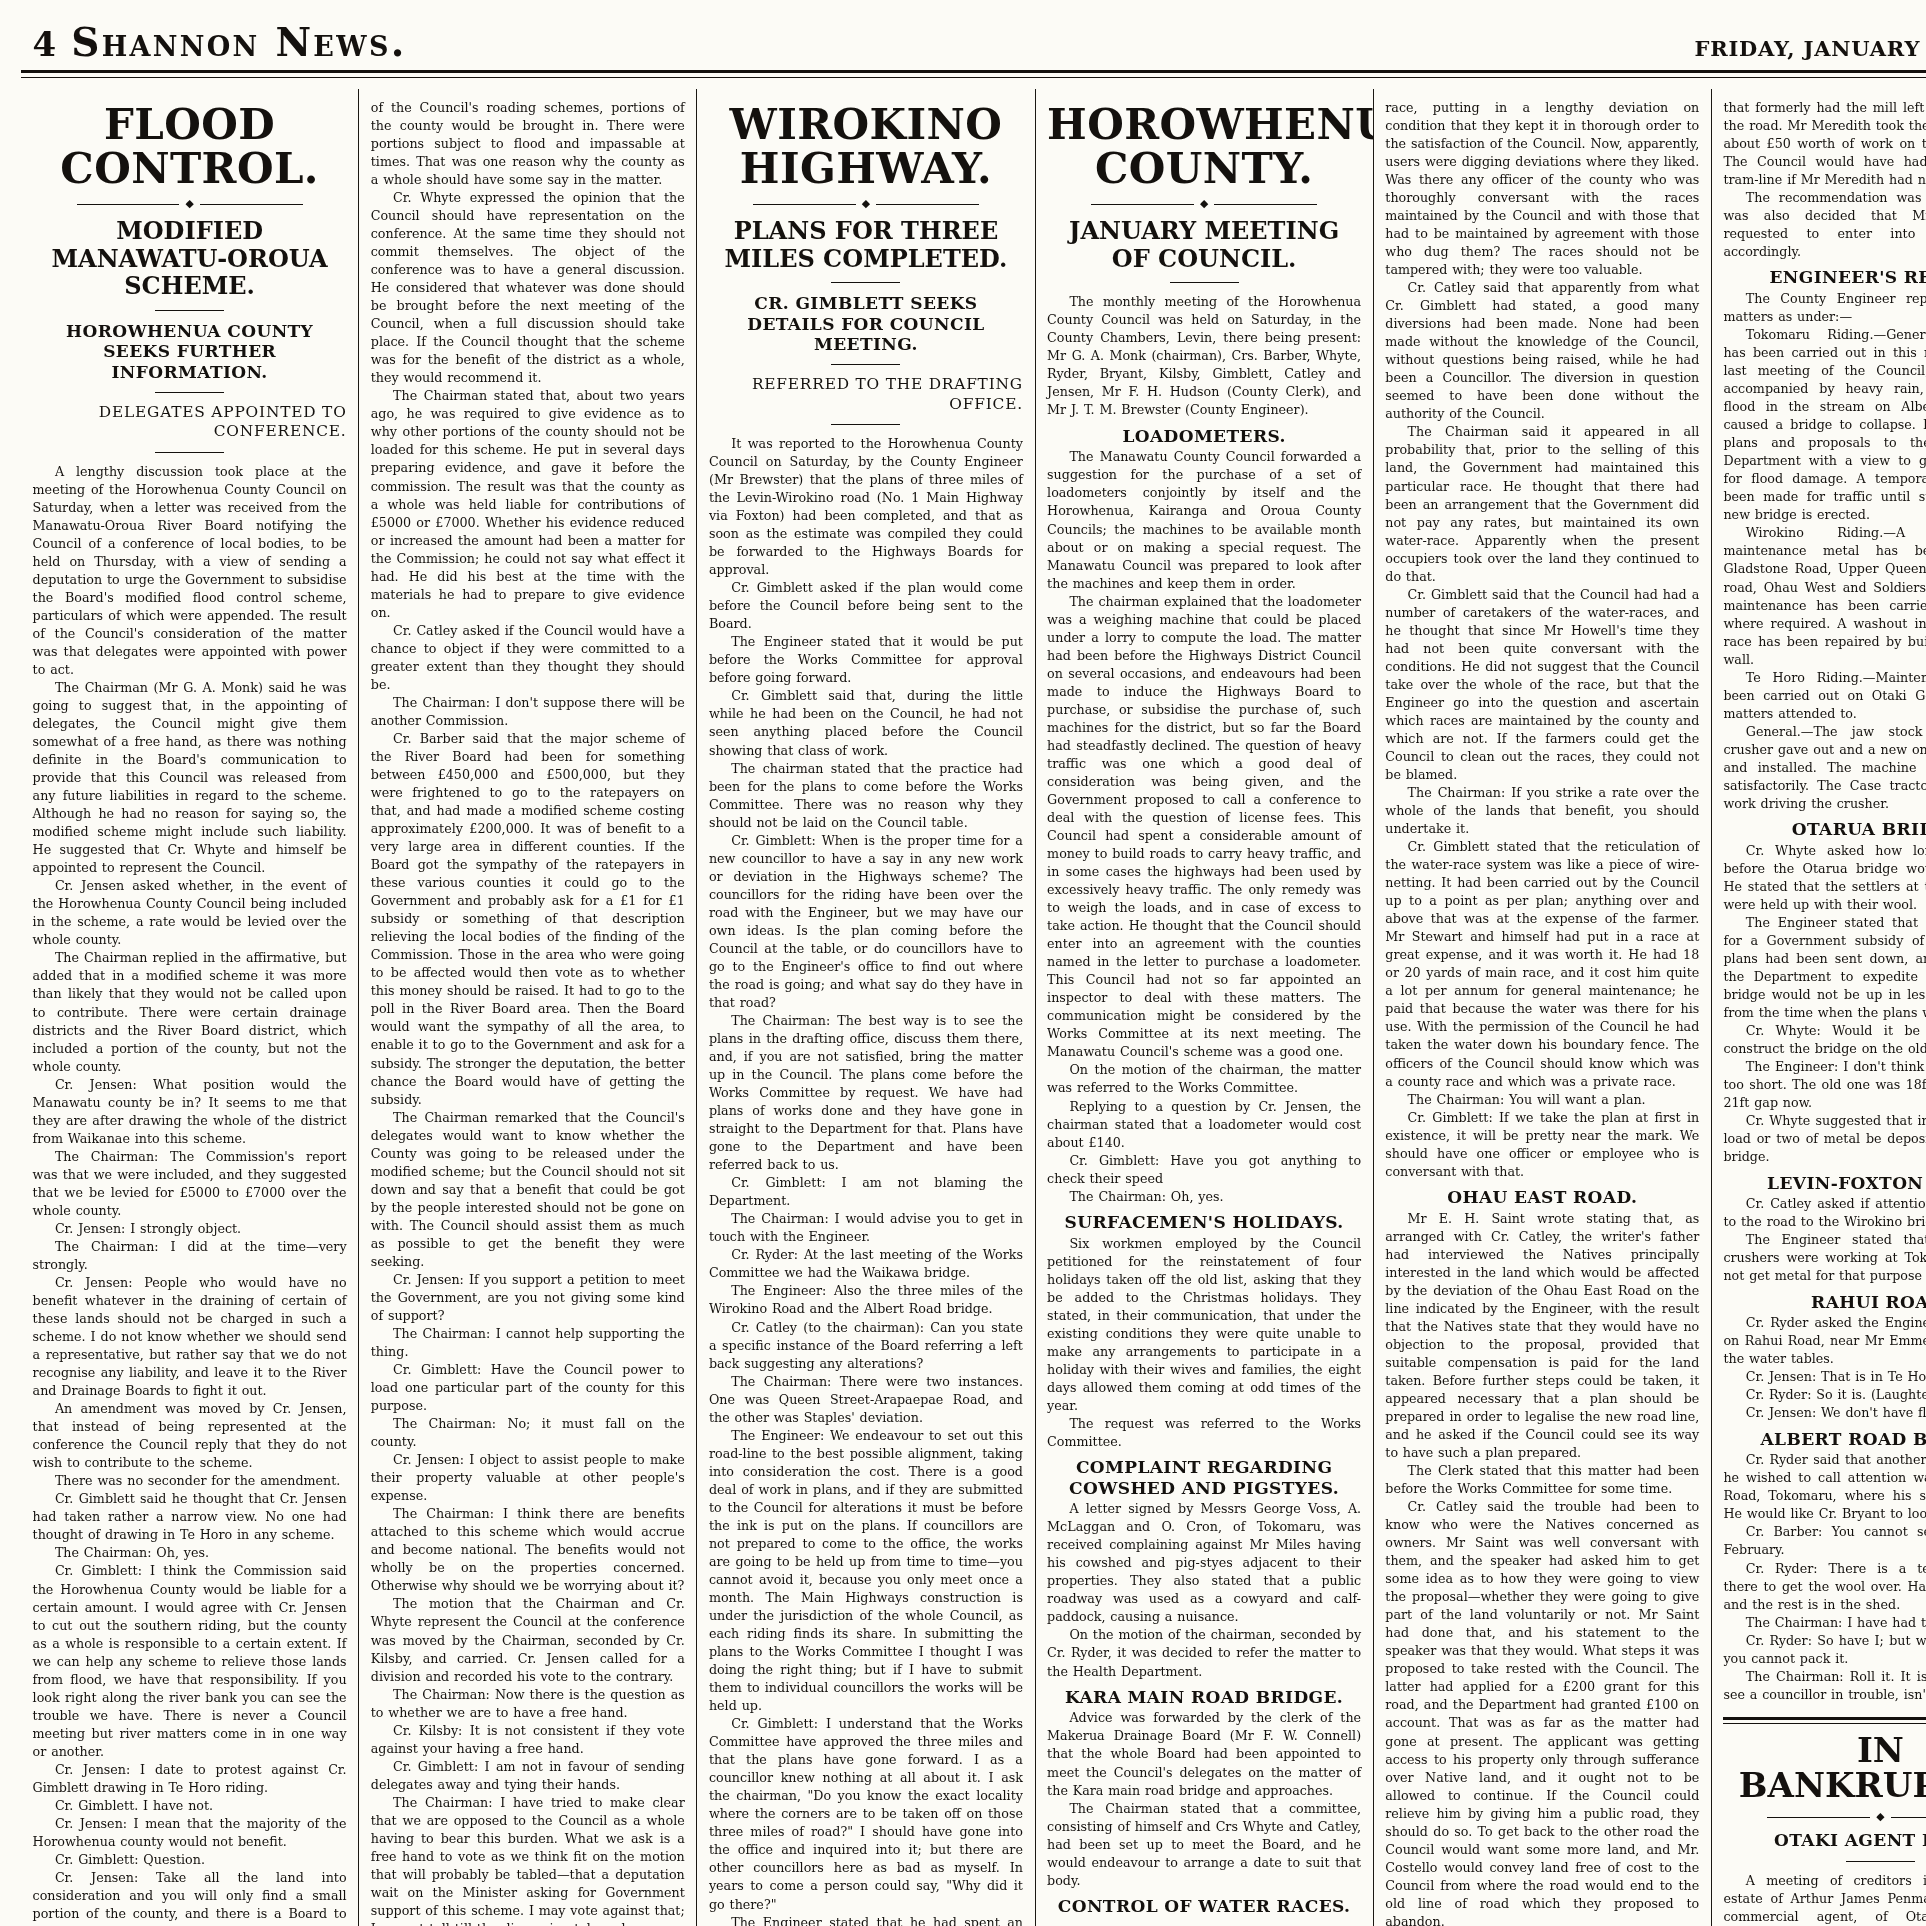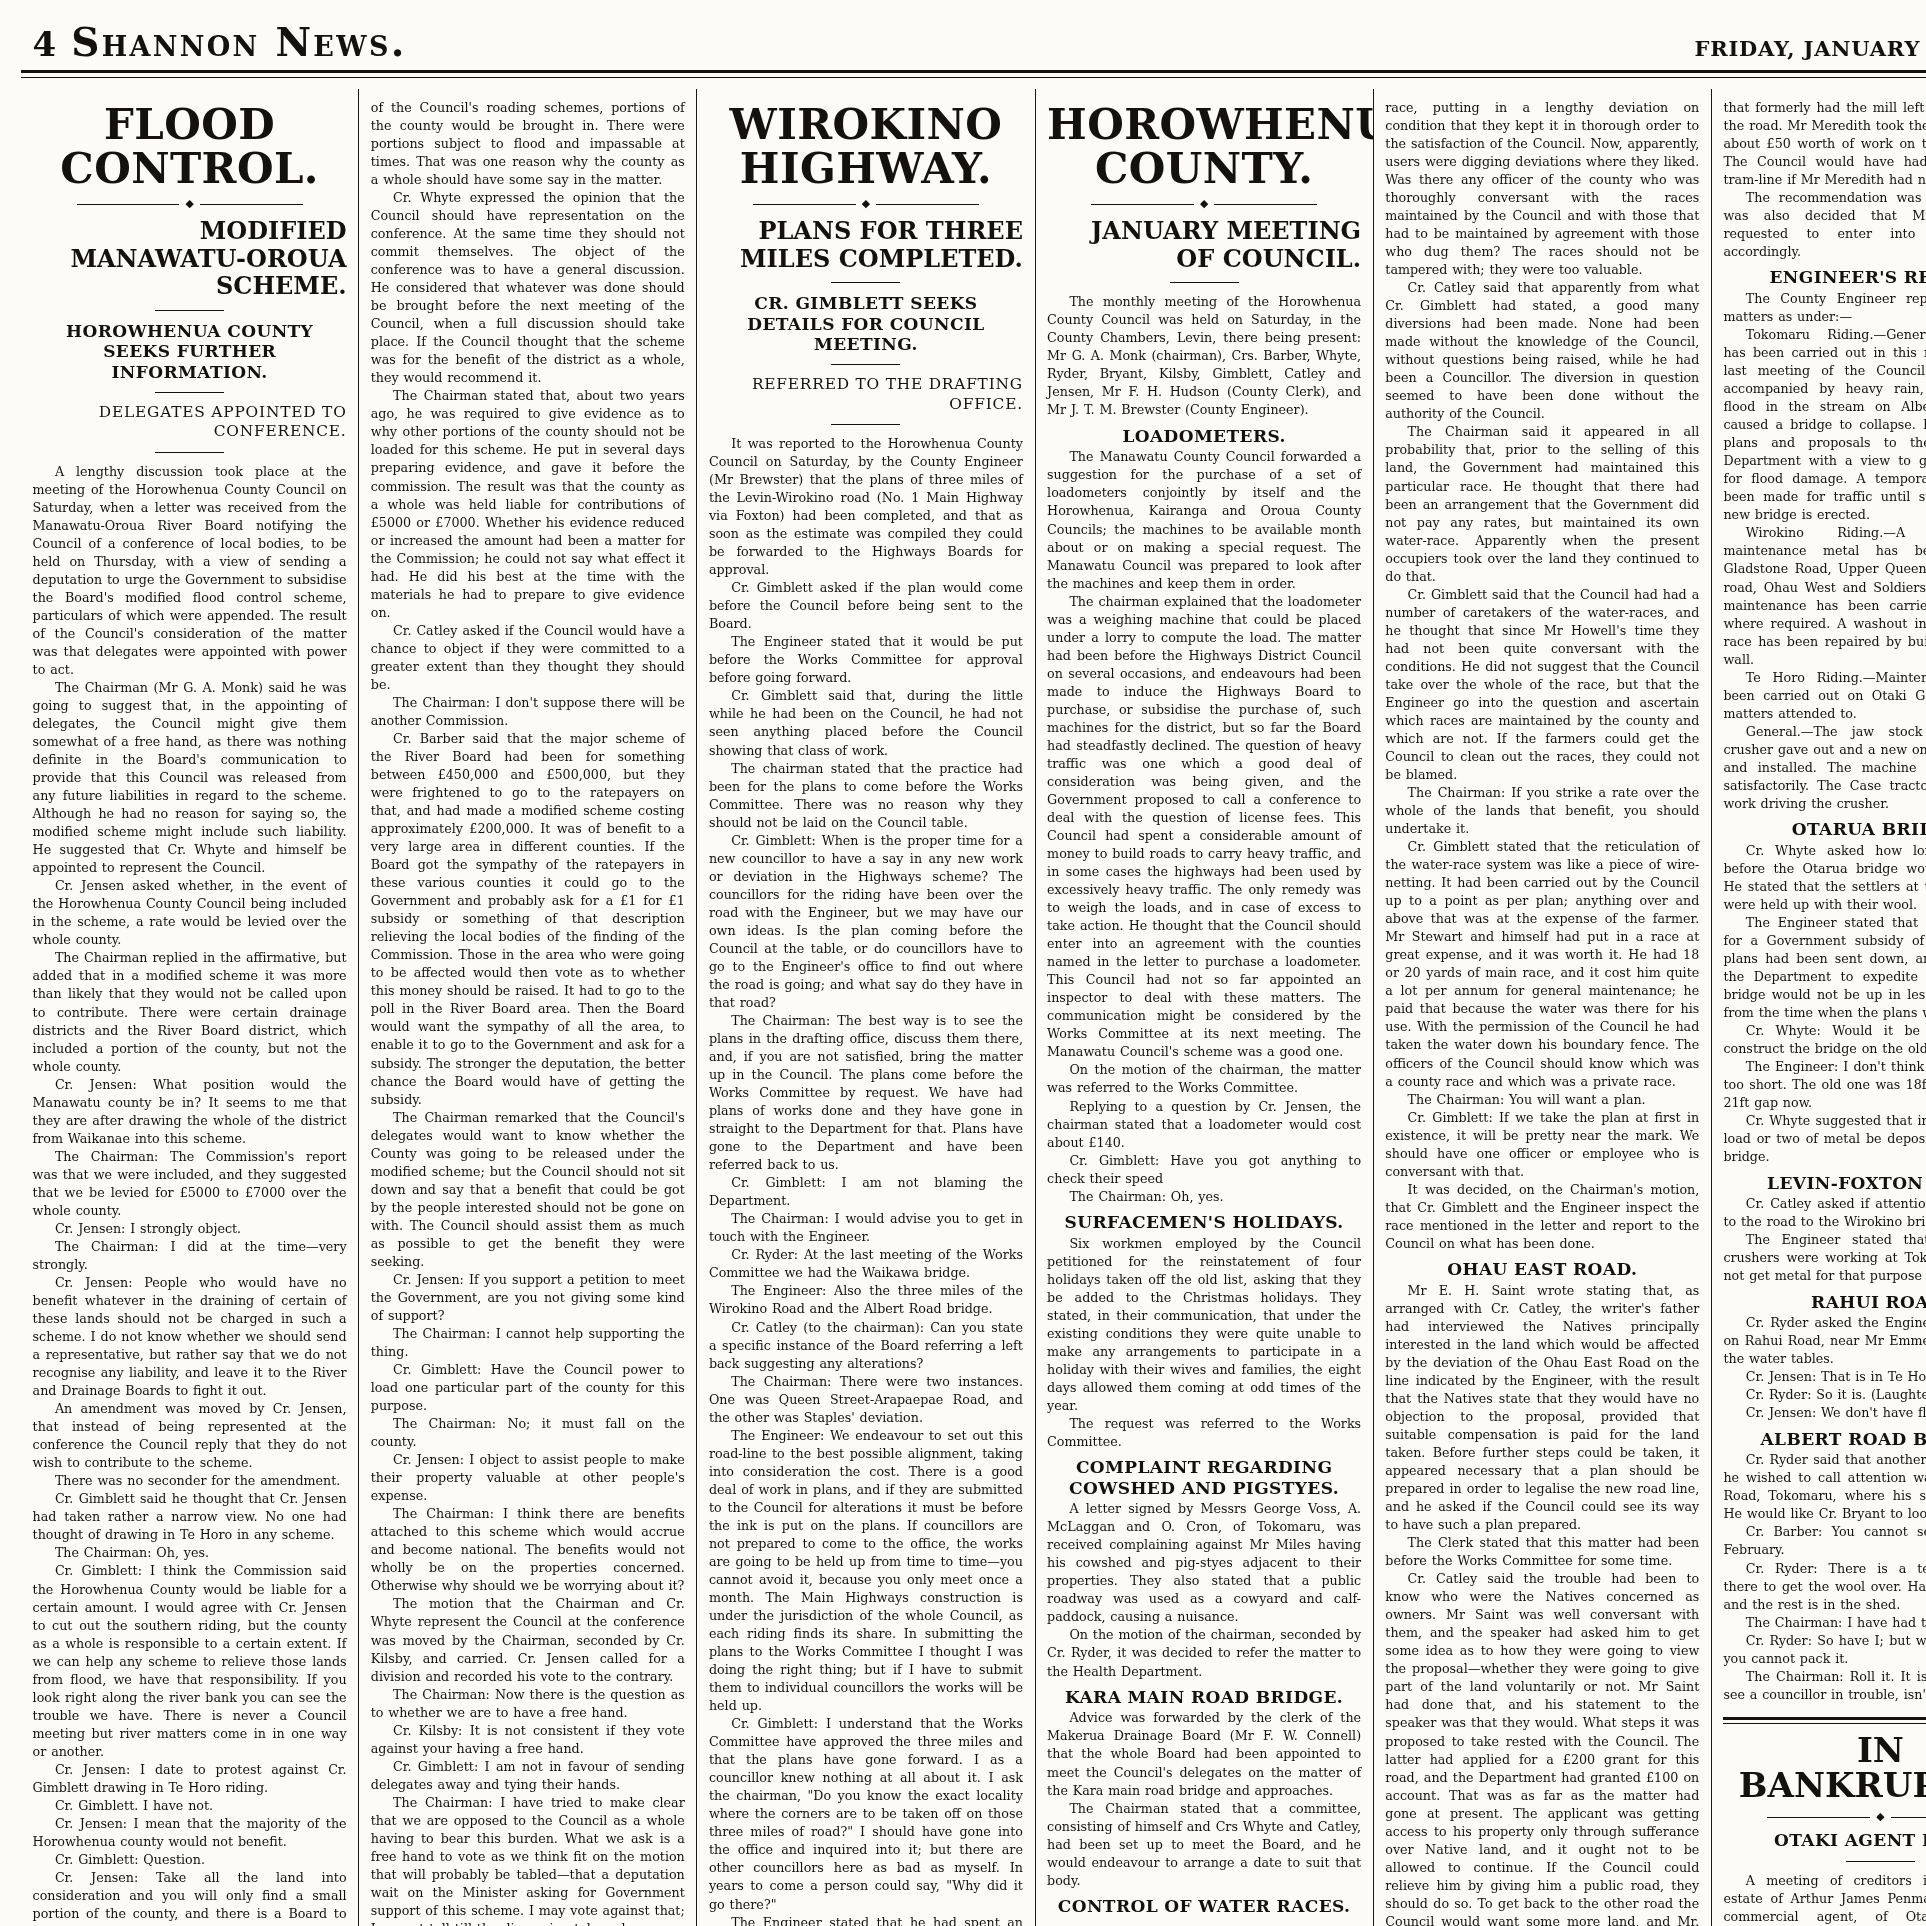--- a/index.html
+++ b/index.html
@@ -12,21 +12,21 @@
   .masthead { display:flex; align-items:baseline; padding:3.9px 3.9px 2.3px 11.6px; }
   .pageno { font-size:34px; font-weight:bold; }
   .mast-title { font-size:39px; font-weight:bold; font-variant:small-caps; letter-spacing:2.3px; margin-left:15px; }
   .mast-date { margin-left:auto; font-size:21px; font-weight:bold; letter-spacing:0.8px; }
   .mast-rule { border-top:3.5px solid #14110e; border-bottom:1.5px solid #14110e; height:4.2px; margin:2.3px 0 0 0; }
   .cols { display:flex; margin-top:10.8px; height:2901px; }
   .col { flex:1 1 0; padding:10px 11.6px 0 11.6px; border-left:1.5px solid #1b1813; overflow:hidden; }
   .col:first-child { border-left:none; }
   .h1  { font-size:42px; line-height:1.05; font-weight:bold; text-align:center; letter-spacing:0.4px; margin:3.9px 0 2.3px; }
   .h1b { font-size:34px;  line-height:1.05; font-weight:bold; text-align:center; margin:5.4px 0 2.3px; }
-  .h2  { font-size:24px; line-height:1.15; font-weight:bold; text-align:right; margin:7px 0 3.1px; }
+  .h2  { font-size:24px; line-height:1.15; font-weight:bold; text-align:center; margin:7px 0 3.1px; }
   .h3  { font-size:17px; line-height:1.2; font-weight:bold; text-align:center; letter-spacing:0.4px; margin:6.2px 0 2.3px; }
   .h4  { font-size:15.4px; line-height:1.25; text-align:right; letter-spacing:0.8px; margin:5.4px 0 2.3px; }
   .p   { font-size:12.7px; line-height:1.42; text-align:justify; text-indent:22.3px; margin:0; word-spacing:0.8px; }
   .pc  { text-indent:0; }
   .rule  { width:69px; border-top:1.5px solid #14110e; margin:10px auto; }
   .drule { border-top:3.5px solid #14110e; border-bottom:1.2px solid #14110e; height:3.5px; margin:13px 0 8.5px; }
   .divider { display:flex; align-items:center; width:72%; margin:7.7px auto; }
   .divider::before, .divider::after { content:""; flex:1; border-top:1.9px solid #14110e; }
   .divider span { padding:0 6.2px; font-size:10.8px; line-height:1; }
 </style>
@@ -148,21 +148,20 @@
       </div>
       <div class="col">
         <p class="p pc">race, putting in a lengthy deviation on condition that they kept it in thorough order to the satisfaction of the Council. Now, apparently, users were digging deviations where they liked. Was there any officer of the county who was thoroughly conversant with the races maintained by the Council and with those that had to be maintained by agreement with those who dug them? The races should not be tampered with; they were too valuable.</p>
         <p class="p">Cr. Catley said that apparently from what Cr. Gimblett had stated, a good many diversions had been made. None had been made without the knowledge of the Council, without questions being raised, while he had been a Councillor. The diversion in question seemed to have been done without the authority of the Council.</p>
         <p class="p">The Chairman said it appeared in all probability that, prior to the selling of this land, the Government had maintained this particular race. He thought that there had been an arrangement that the Government did not pay any rates, but maintained its own water-race. Apparently when the present occupiers took over the land they continued to do that.</p>
         <p class="p">Cr. Gimblett said that the Council had had a number of caretakers of the water-races, and he thought that since Mr Howell's time they had not been quite conversant with the conditions. He did not suggest that the Council take over the whole of the race, but that the Engineer go into the question and ascertain which races are maintained by the county and which are not. If the farmers could get the Council to clean out the races, they could not be blamed.</p>
         <p class="p">The Chairman: If you strike a rate over the whole of the lands that benefit, you should undertake it.</p>
         <p class="p">Cr. Gimblett stated that the reticulation of the water-race system was like a piece of wire-netting. It had been carried out by the Council up to a point as per plan; anything over and above that was at the expense of the farmer. Mr Stewart and himself had put in a race at great expense, and it was worth it. He had 18 or 20 yards of main race, and it cost him quite a lot per annum for general maintenance; he paid that because the water was there for his use. With the permission of the Council he had taken the water down his boundary fence. The officers of the Council should know which was a county race and which was a private race.</p>
         <p class="p">The Chairman: You will want a plan.</p>
         <p class="p">Cr. Gimblett: If we take the plan at first in existence, it will be pretty near the mark. We should have one officer or employee who is conversant with that.</p>
-        <p class="p">It was decided, on the Chairman's motion, that Cr. Gimblett and the Engineer inspect the race mentioned in the letter and report to the Council on what has been done.</p>
         <div class="h3">OHAU EAST ROAD.</div>
         <p class="p">Mr E. H. Saint wrote stating that, as arranged with Cr. Catley, the writer's father had interviewed the Natives principally interested in the land which would be affected by the deviation of the Ohau East Road on the line indicated by the Engineer, with the result that the Natives state that they would have no objection to the proposal, provided that suitable compensation is paid for the land taken. Before further steps could be taken, it appeared necessary that a plan should be prepared in order to legalise the new road line, and he asked if the Council could see its way to have such a plan prepared.</p>
         <p class="p">The Clerk stated that this matter had been before the Works Committee for some time.</p>
         <p class="p">Cr. Catley said the trouble had been to know who were the Natives concerned as owners. Mr Saint was well conversant with them, and the speaker had asked him to get some idea as to how they were going to view the proposal—whether they were going to give part of the land voluntarily or not. Mr Saint had done that, and his statement to the speaker was that they would. What steps it was proposed to take rested with the Council. The latter had applied for a £200 grant for this road, and the Department had granted £100 on account. That was as far as the matter had gone at present. The applicant was getting access to his property only through sufferance over Native land, and it ought not to be allowed to continue. If the Council could relieve him by giving him a public road, they should do so. To get back to the other road the Council would want some more land, and Mr. Costello would convey land free of cost to the Council from where the road would end to the old line of road which they proposed to abandon.</p>
       </div>
       <div class="col">
         <p class="p pc">that formerly had the mill left the tram-line on the road. Mr Meredith took the line up, and did about £50 worth of work on the road besides. The Council would have had to remove the tram-line if Mr Meredith had not done so.</p>
         <p class="p">The recommendation was adopted, and it was also decided that Mr Meredith be requested to enter into an agreement accordingly.</p>
         <div class="h3">ENGINEER'S REPORT.</div>
         <p class="p">The County Engineer reported on riding matters as under:—</p>

